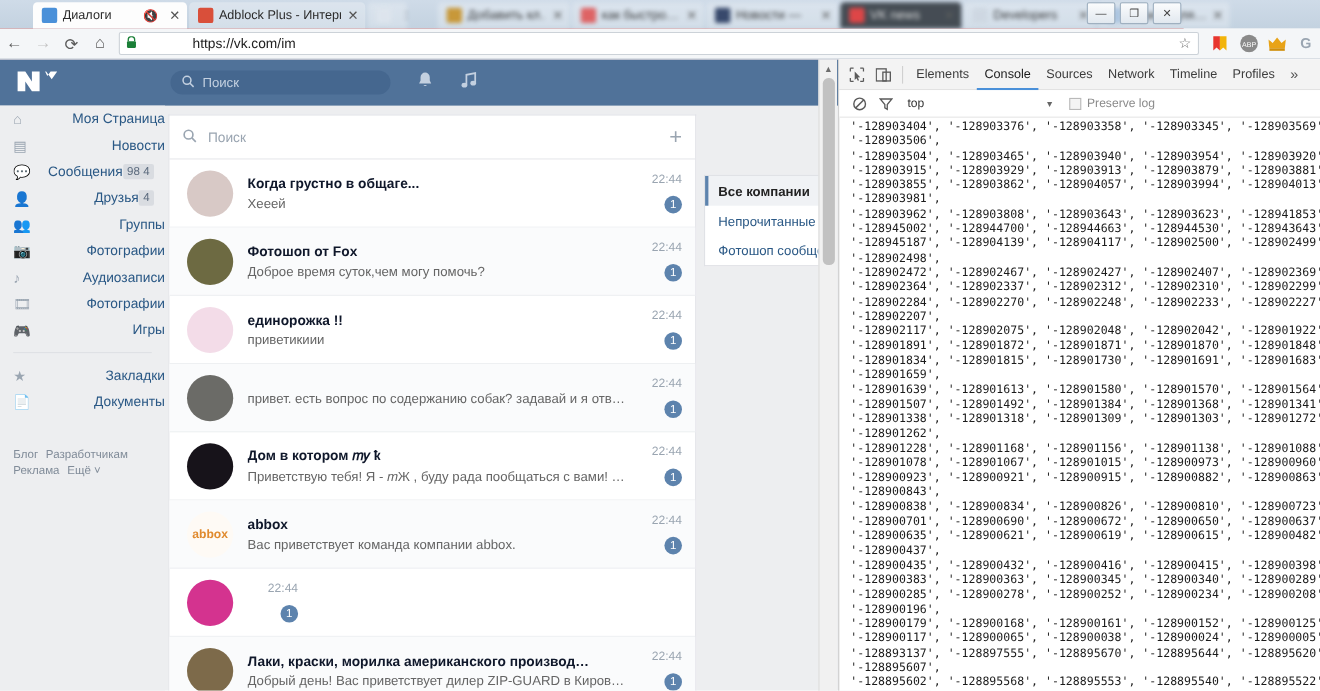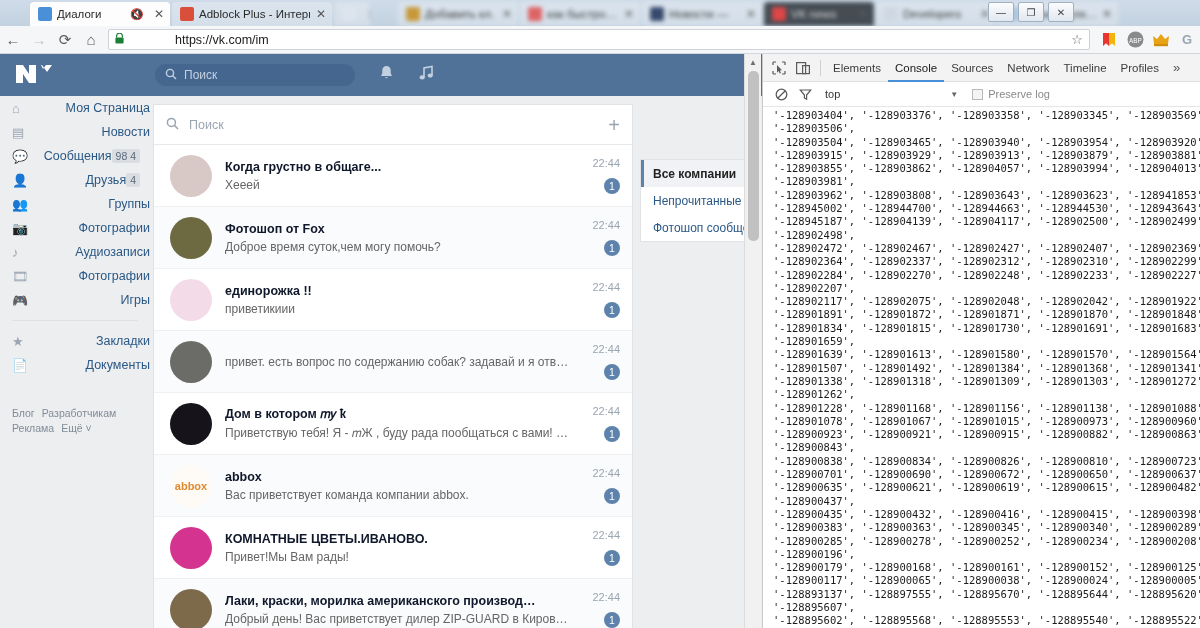--- a/index.html
+++ b/index.html
@@ -503,24 +503,20 @@
         <div class="dlg-row">
           <div class="avatar" style="background: rgb(254, 250, 245); color: rgb(224, 138, 46);">abbox</div>
           <div class="dlg-text">
             <div class="dlg-title">abbox</div>
             <div class="dlg-snippet">Вас приветствует команда компании abbox.</div>
           </div>
           <div class="dlg-meta"><div class="dlg-time">22:44</div><span class="dlg-count">1</span></div>
         </div>
         <div class="dlg-row">
           <div class="avatar" style="background: rgb(212, 51, 143); color: transparent;"></div>
-          <div class="dlg-text">
-            <div class="dlg-title">КОМНАТНЫЕ ЦВЕТЫ.ИВАНОВО.</div>
-            <div class="dlg-snippet">Привет!Мы Вам рады!</div>
-          </div>
           <div class="dlg-meta"><div class="dlg-time">22:44</div><span class="dlg-count">1</span></div>
         </div>
         <div class="dlg-row">
           <div class="avatar" style="background: rgb(125, 106, 74); color: transparent;"></div>
           <div class="dlg-text">
             <div class="dlg-title">Лаки, краски, морилка американского производ…</div>
             <div class="dlg-snippet">Добрый день! Вас приветствует дилер ZIP-GUARD в Кирове …</div>
           </div>
           <div class="dlg-meta"><div class="dlg-time">22:44</div><span class="dlg-count">1</span></div>
         </div>

